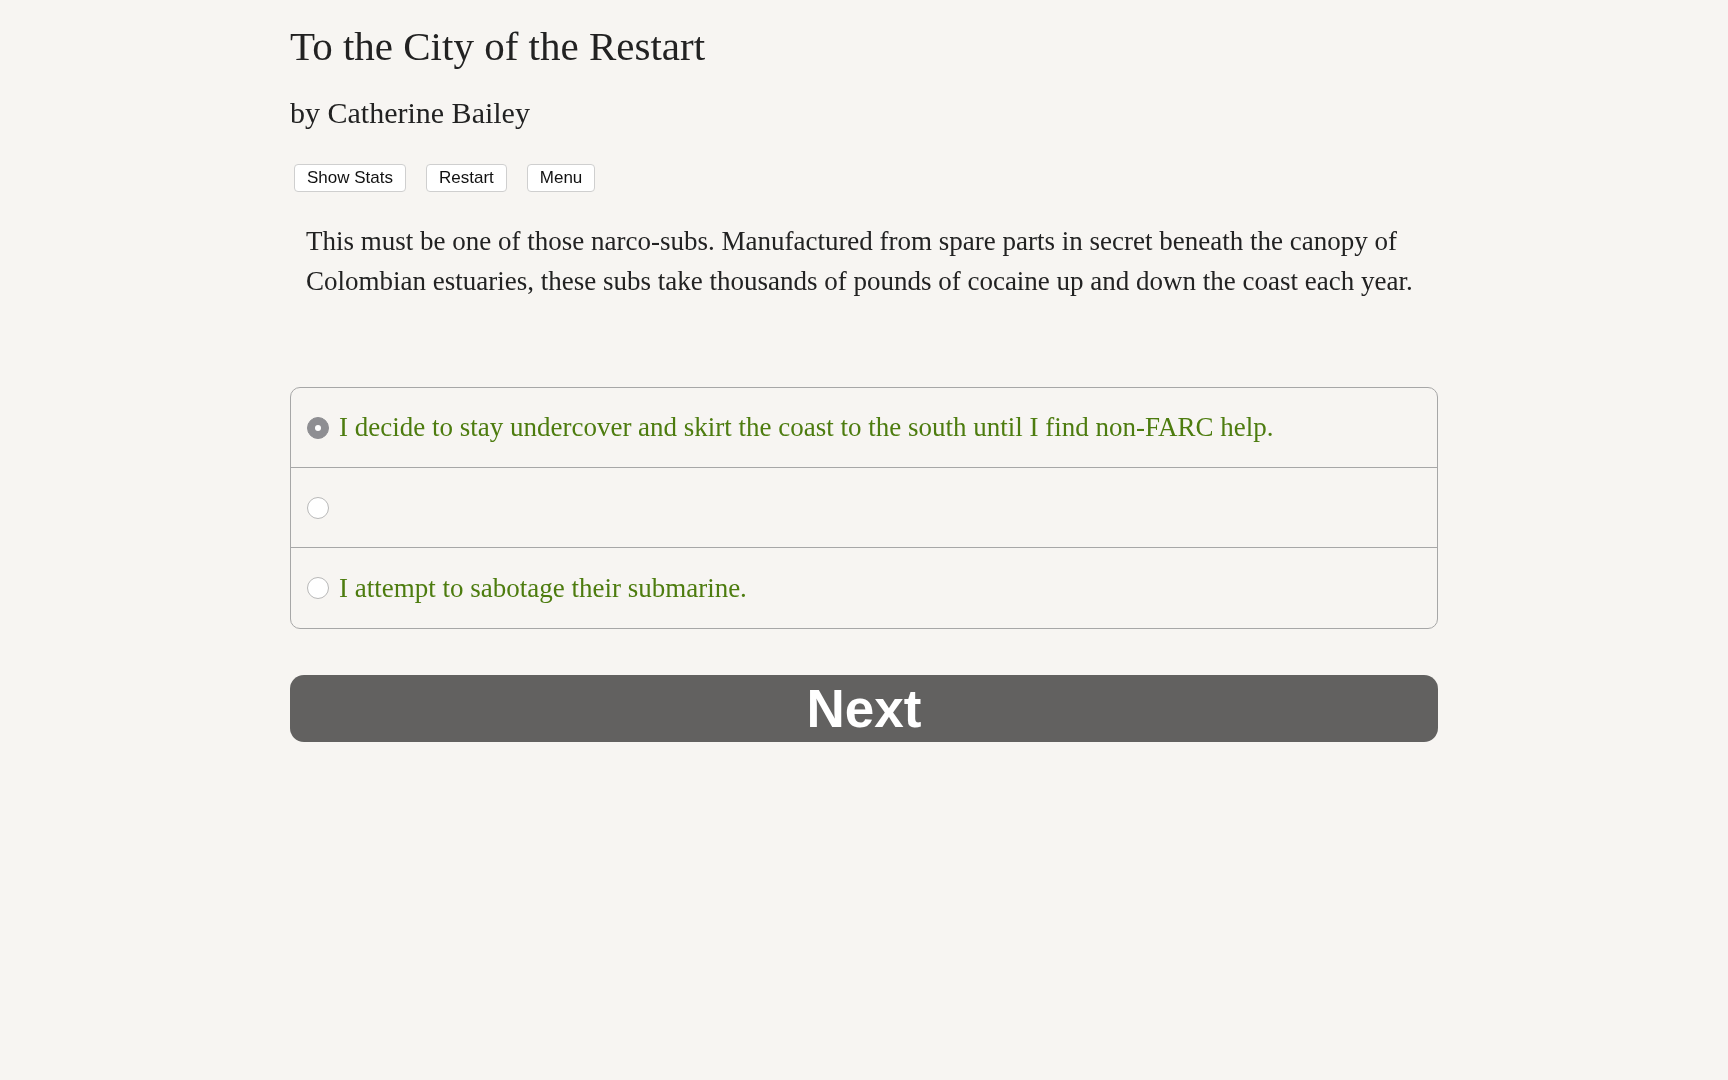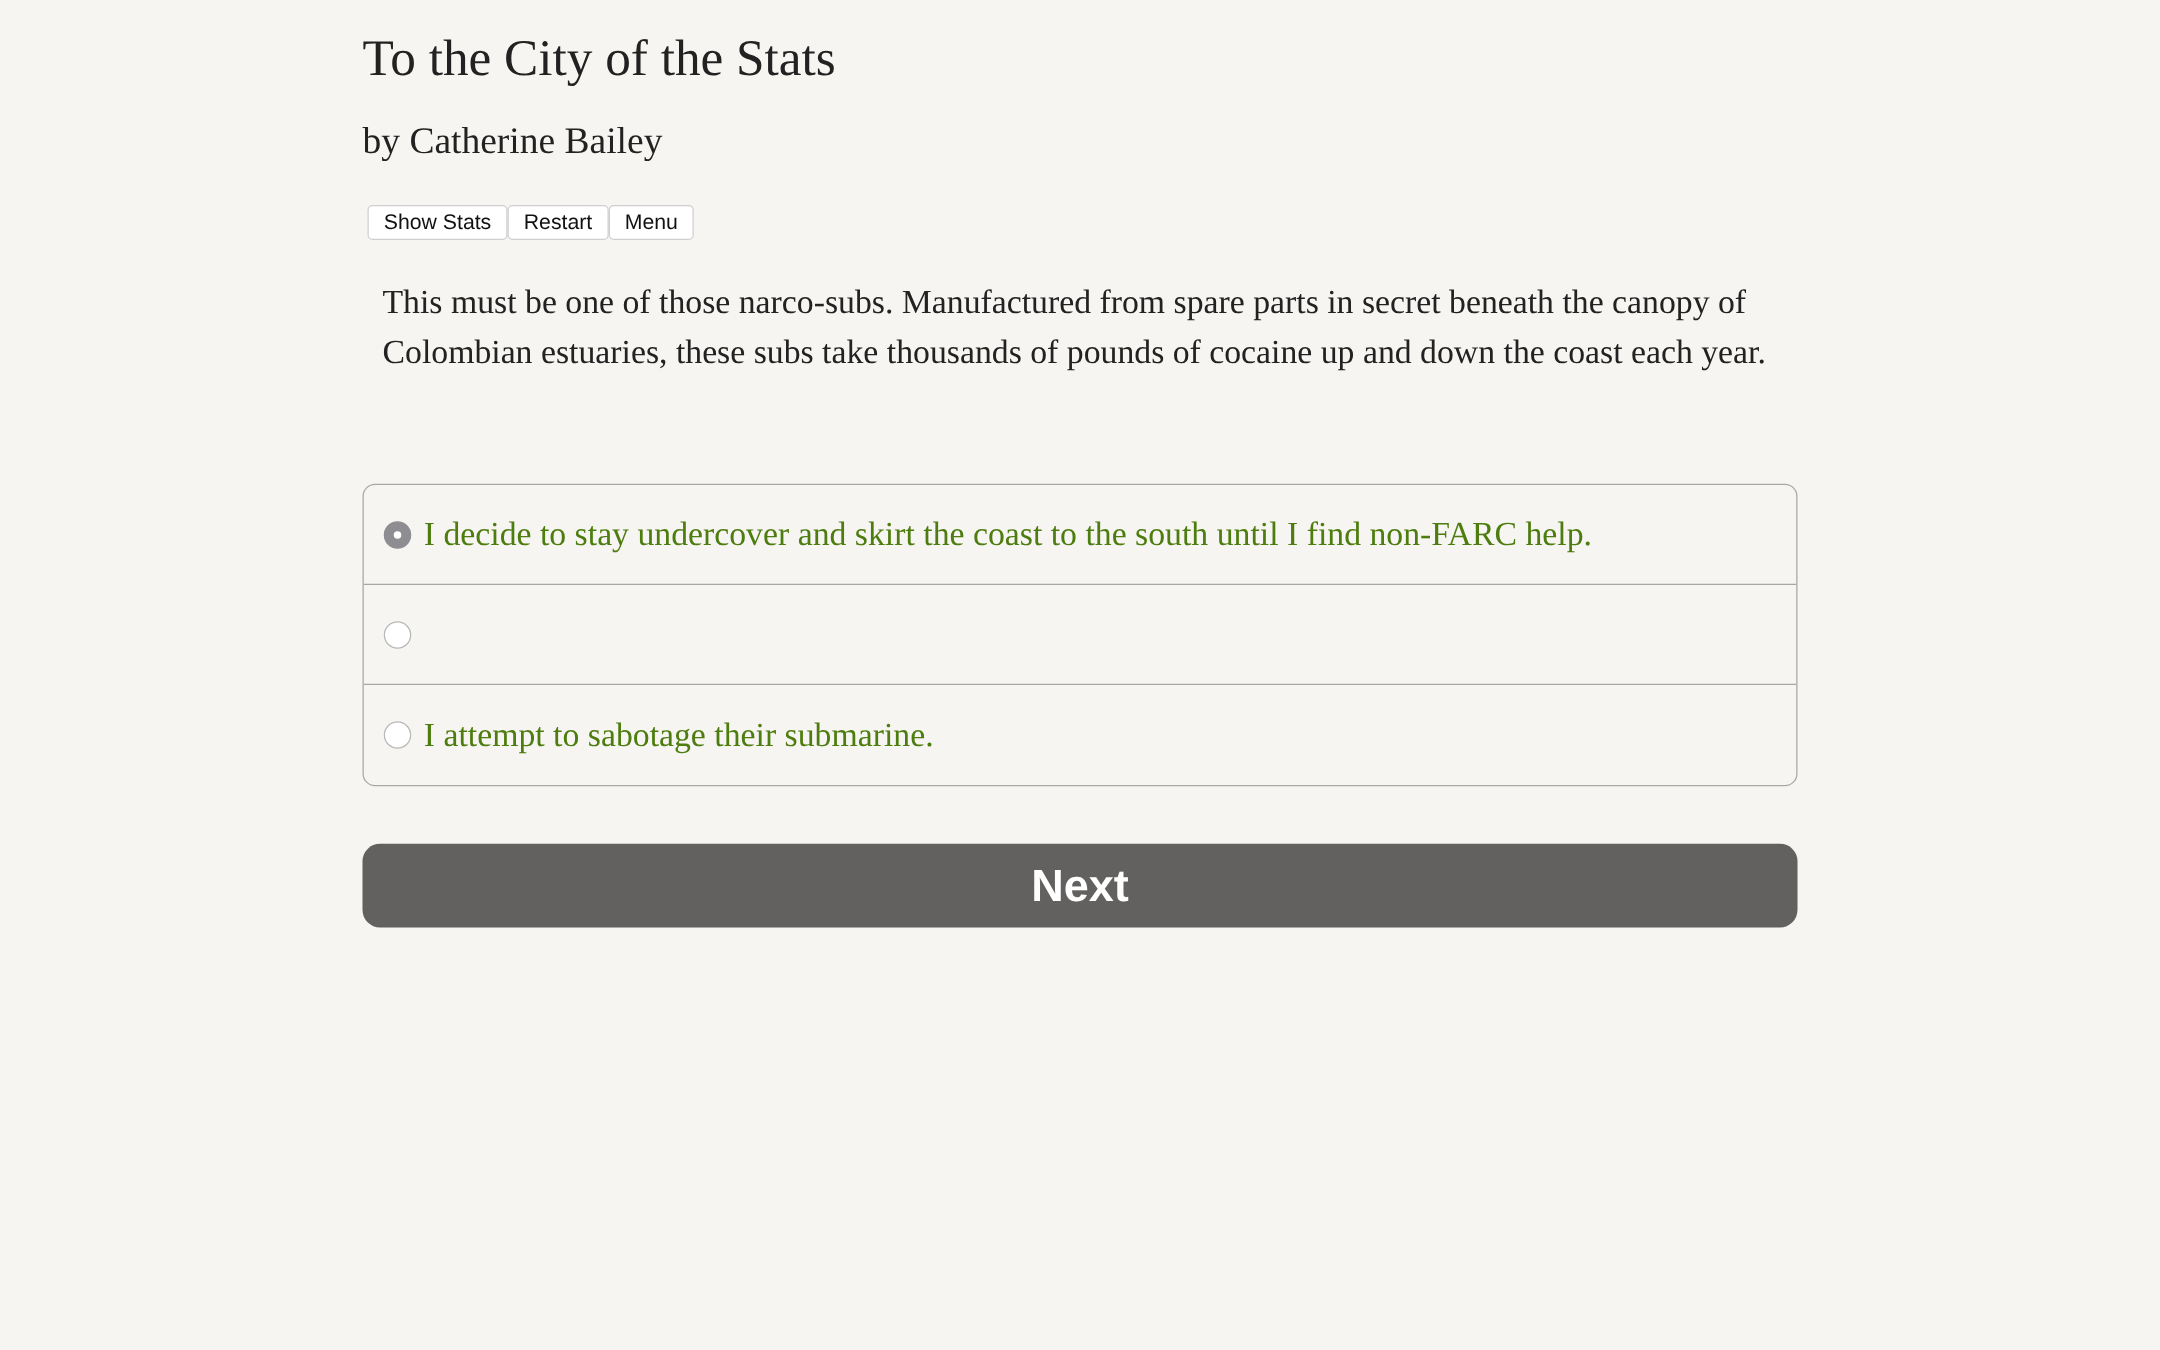--- a/index.html
+++ b/index.html
@@ -38,20 +38,21 @@
     top: 96px;
     left: 0;
     white-space: nowrap;
     color: #222;
   }
   .btn-row {
     position: absolute;
     top: 164px;
     left: 4px;
     display: flex;
+    gap: 20px;
   }
   .small-btn {
     font-family: "Liberation Sans", sans-serif;
     font-size: 17px;
     background: #fff;
     border: 1px solid #cfcfcf;
     border-radius: 4px;
     padding: 4px 12px 4px 12px;
     height: 28px;
     box-sizing: border-box;
@@ -125,32 +126,32 @@
     top: 675px;
     left: 0;
     width: 1148px;
     height: 67px;
     border-radius: 14px;
     background: #626160;
     color: #fff;
     border: none;
     font-family: "Liberation Sans", sans-serif;
     font-weight: bold;
-    font-size: 36px;
+    font-size: 53px;
     cursor: pointer;
     display: flex;
     align-items: center;
     justify-content: center;
   }
 </style>
 </head>
 <body>
 
 <div class="container">
-  <h1 class="title">To the City of the Stats</h1>
+  <h1 class="title">To the City of the Restart</h1>
   <div class="author">by Catherine Bailey</div>
 
   <div class="btn-row">
     <button class="small-btn">Show Stats</button>
     <button class="small-btn">Restart</button>
     <button class="small-btn">Menu</button>
   </div>
 
   <div class="passage">This must be one of those narco-subs. Manufactured from spare parts in secret beneath the canopy of Colombian estuaries, these subs take thousands of pounds of cocaine up and down the coast each year.</div>
 

